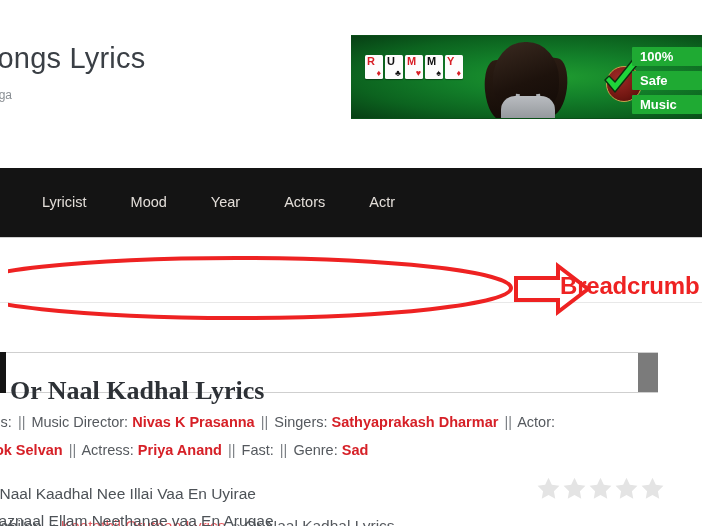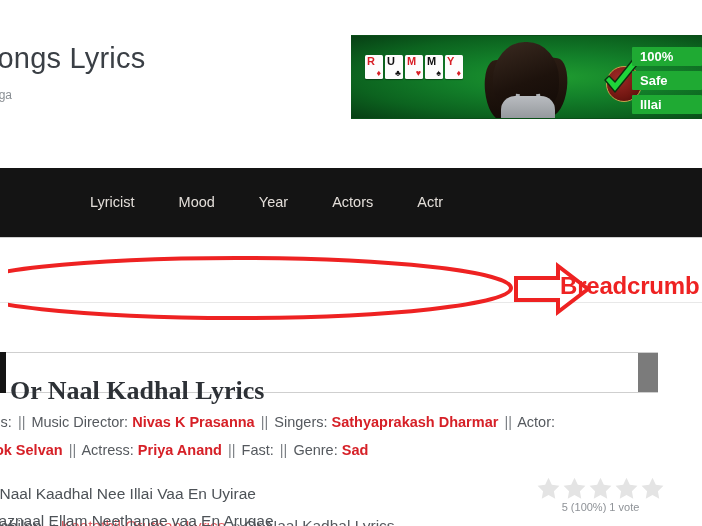--- a/index.html
+++ b/index.html
@@ -228,21 +228,21 @@
   }
   .nav-item {
     color: #e3ded9;
     font-size: 14.5px;
     font-family: "Liberation Sans", sans-serif;
     padding: 0 22px;
     line-height: 69px;
     cursor: pointer;
     white-space: nowrap;
   }
-  .nav-item:first-child { padding-left: 42px; margin-left: 48px; }
+  .nav-item:first-child { padding-left: 42px; }
 
   
   #breadcrumb-bar {
     position: absolute;
     left: 0;
     top: 238px;
     width: 702px;
     height: 65px;
     background: #ffffff;
     border-bottom: 1px solid #e8e8e8;
@@ -435,21 +435,21 @@
   <div id="banner-check">
     <div class="check-circle"></div>
     <svg class="check-mark" viewBox="0 0 48 48" xmlns="http://www.w3.org/2000/svg">
       <path d="M6 26 L16 38 L42 6 L36 3 L16 28 L10 22 Z" fill="#1fd43a" stroke="#0c2f10" stroke-width="1.4" stroke-linejoin="round"></path>
     </svg>
   </div>
 
   <div id="banner-pills">
       <div class="banner-pill" style="background: rgb(31, 170, 51);">100%</div>
       <div class="banner-pill" style="background: rgb(31, 170, 51);">Safe</div>
-      <div class="banner-pill" style="background: rgb(31, 170, 51);">Illai</div>
+      <div class="banner-pill" style="background: rgb(31, 170, 51);">Music</div>
     </div>
 </div>
 
 <nav id="navbar">
   <div id="nav-list">
       <div class="nav-item">Lyricist</div>
       <div class="nav-item">Mood</div>
       <div class="nav-item">Year</div>
       <div class="nav-item">Actors</div>
       <div class="nav-item">Actr</div>
@@ -486,21 +486,20 @@
       <svg width="25" height="24" viewBox="0 0 24 23" class="rating-star">
         <path d="M12 1.6 L15.2 8.3 L22.5 9.3 L17.2 14.5 L18.5 21.8 L12 18.3 L5.5 21.8 L6.8 14.5 L1.5 9.3 L8.8 8.3 Z" fill="#e4e4e4"></path>
       </svg>
       <svg width="25" height="24" viewBox="0 0 24 23" class="rating-star">
         <path d="M12 1.6 L15.2 8.3 L22.5 9.3 L17.2 14.5 L18.5 21.8 L12 18.3 L5.5 21.8 L6.8 14.5 L1.5 9.3 L8.8 8.3 Z" fill="#e4e4e4"></path>
       </svg>
       <svg width="25" height="24" viewBox="0 0 24 23" class="rating-star">
         <path d="M12 1.6 L15.2 8.3 L22.5 9.3 L17.2 14.5 L18.5 21.8 L12 18.3 L5.5 21.8 L6.8 14.5 L1.5 9.3 L8.8 8.3 Z" fill="#e4e4e4"></path>
       </svg>
     </div>
-  <div id="rating-text">5 (100%) 1 vote</div>
 </div>
 
 <div id="annotation-layer">
   <svg width="702" height="526" viewBox="0 0 702 526" xmlns="http://www.w3.org/2000/svg">
 
     <ellipse cx="228" cy="288" rx="275" ry="30" fill="none" stroke="#ee2222" stroke-width="4"></ellipse>
 
     <path d="M508 278 L550 278 L550 266 L580 289 L550 312 L550 300 L508 300 Z" fill="#ffffff" stroke="#ee2222" stroke-width="4" stroke-linejoin="miter"></path>
   </svg>
   <div id="annot-label">Breadcrumb</div>

